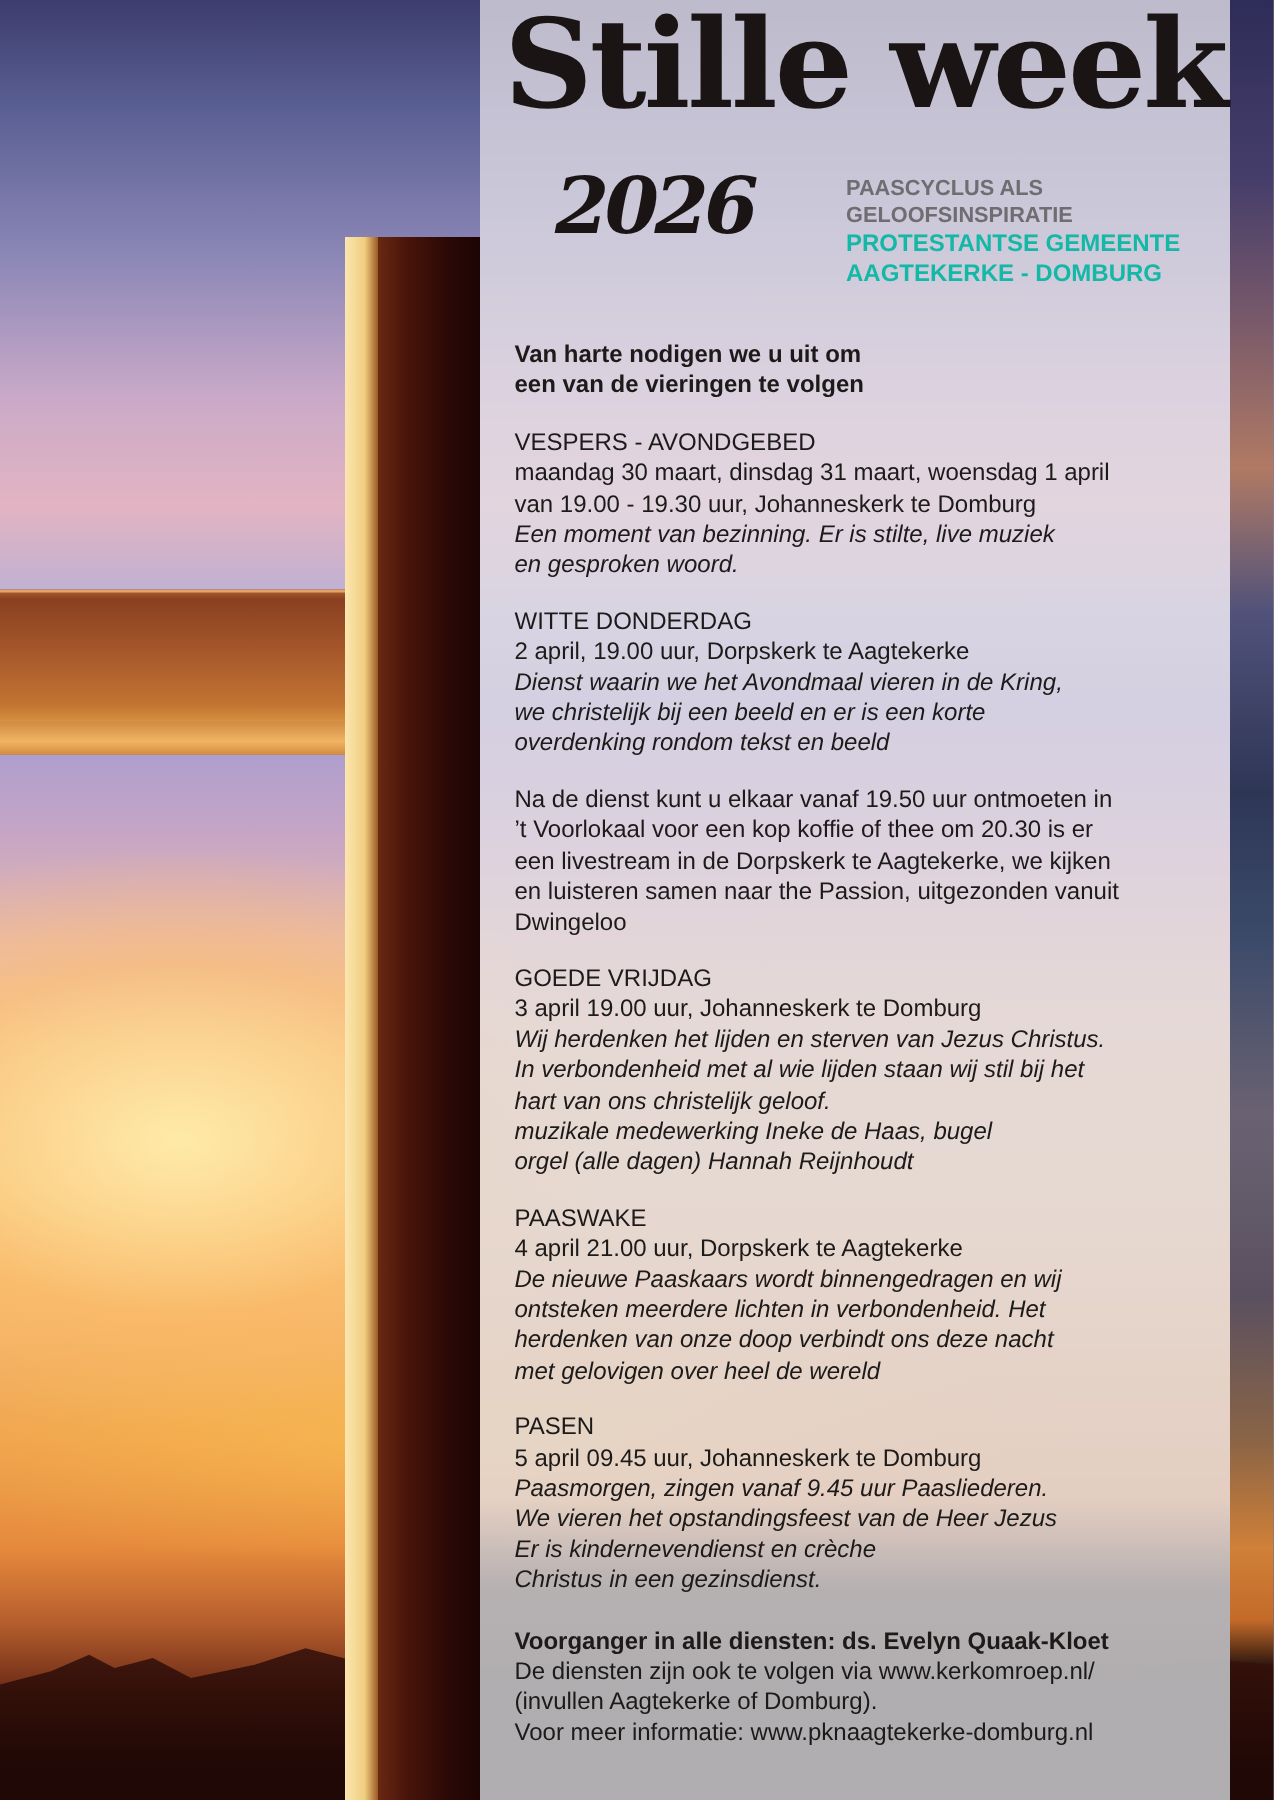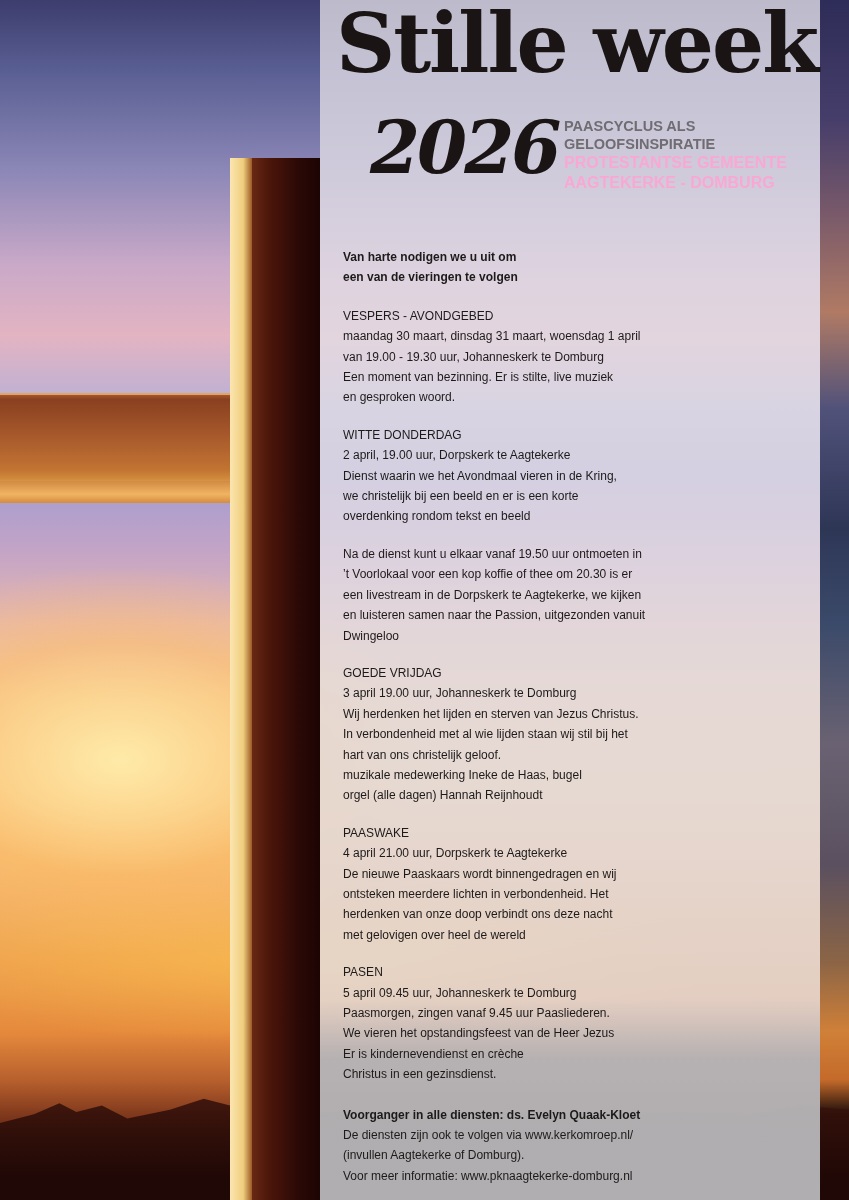--- a/index.html
+++ b/index.html
@@ -80,42 +80,42 @@
       position: absolute; left: 336px; top: 2px;
       font-family: "DejaVu Serif", serif;
       font-weight: bold;
       font-size: 82px; letter-spacing: -2px;
       color: #1a1514; line-height: 1;
     }
     .title-year {
       position: absolute; left: 370px; top: 112px;
       font-family: "DejaVu Serif", serif;
       font-style: italic; font-weight: bold;
-      font-size: 72px; letter-spacing: -3px;
+      font-size: 52px; letter-spacing: -3px;
       color: #1a1514; line-height: 1;
     }
     .subtitle {
       position: absolute; left: 564px; top: 117px;
       font-family: "Liberation Sans", sans-serif;
       font-weight: bold; font-size: 14.5px; line-height: 18px;
       text-transform: uppercase;
     }
     .subtitle .grey { color: #6f6d72; display: block; }
-    .subtitle .dark { color: #f9a8d4; display: block; font-size: 16px; line-height: 19.5px; }
+    .subtitle .dark { color: #14b8a6; display: block; font-size: 16px; line-height: 19.5px; }
 
     .content {
       position: absolute; left: 343px; top: 227px; width: 470px;
       font-family: "Liberation Sans", sans-serif;
-      color: #1d1a1a; font-size: 12px; line-height: 20.4px; margin-top: 20px;
+      color: #1d1a1a; font-size: 16px; line-height: 20.4px;
     }
     .intro { font-weight: bold; margin-bottom: 18px; }
     .section { margin-bottom: 17px; }
     .section-title { font-weight: normal; text-transform: uppercase; }
     .line { display: block; }
-    .italic { }
+    .italic { font-style: italic; }
     .footer { margin-top: 20px; }
     .footer .bold { font-weight: bold; }
   </style>
 </head>
 <body>
 
 <div class="sky"></div>
 <div class="sky-right"></div>
 <div class="treeline"></div>
 

